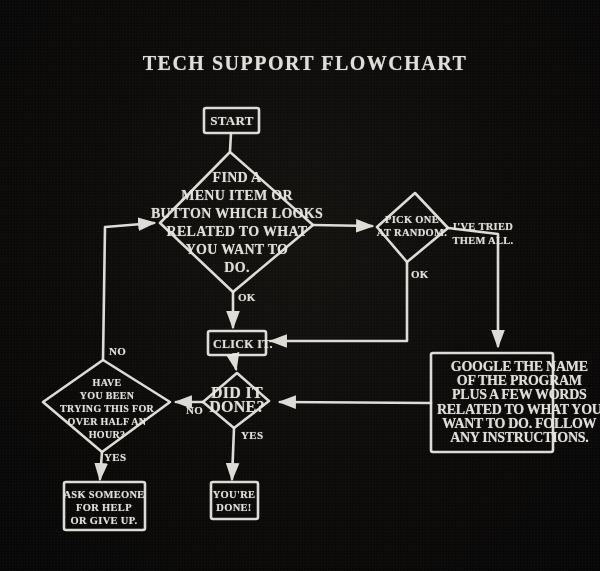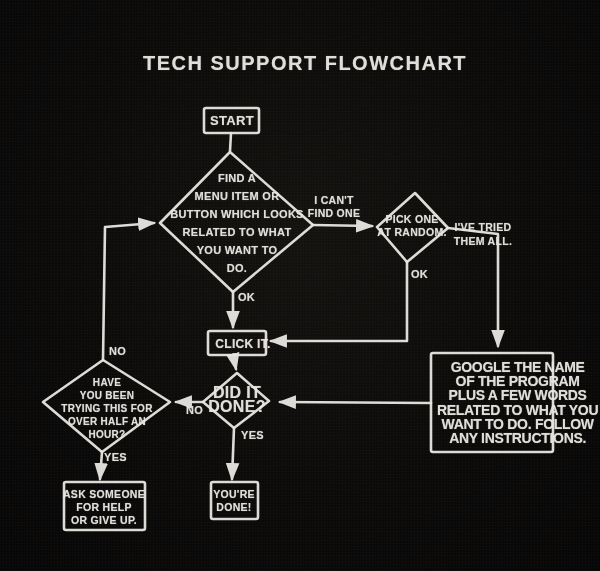--- a/index.html
+++ b/index.html
@@ -4,40 +4,40 @@
 <style>
   html,body{margin:0;padding:0;background:#000;}
   .photo{
     position:relative;
     width:600px;height:571px;
     overflow:hidden;
     background:
       repeating-linear-gradient(0deg, rgba(255,255,255,0.015) 0 1px, rgba(0,0,0,0) 1px 3px),
       repeating-linear-gradient(90deg, rgba(255,255,255,0.012) 0 1px, rgba(0,0,0,0) 1px 3px),
       radial-gradient(ellipse at 50% 42%, #14120f 0%, #0b0a09 55%, #070606 100%);
-    font-family:Liberation Sans, sans-serif;
+    font-family:Liberation Serif, serif;
     color:#e9e7e2;
   }
   svg.wires{position:absolute;left:0;top:0;}
   .shape{fill:none;stroke:#e9e7e2;stroke-width:2.6;stroke-linejoin:round;stroke-linecap:round;opacity:0.95;}
   .txt{
     position:absolute;
     font-weight:bold;
     text-align:center;
     transform:translateX(-50%);
     white-space:nowrap;
     letter-spacing:0.3px;
     text-shadow:0 0 1px rgba(233,231,226,0.55);
     opacity:0.96;
   }
   .txt-left{transform:none;text-align:center;}
   .title{font-size:20px;letter-spacing:1.5px;}
   .f13{font-size:13px;}
   .f12{font-size:12px;padding-left:12px;}
-  .f11{font-size:11px;line-height:18px;}
+  .f11{font-size:14px;line-height:18px;}
   .f11s{font-size:16px;line-height:14px;}
   .f105{font-size:10.5px;line-height:13px;}
   .f105w{font-size:10.5px;line-height:14px;}
   .f10{font-size:10px;line-height:13px;}
   .f10g{font-size:14px;line-height:14.2px;letter-spacing:-0.3px;}
   .lbl{font-size:11px;}
 </style>
 </head>
 <body>
 
@@ -120,24 +120,20 @@
     <div>ASK SOMEONE</div>
     <div>FOR HELP</div>
     <div>OR GIVE UP.</div>
   </div>
 
   <div class="txt f105" style="left:234px;top:488px;">
     <div>YOU'RE</div>
     <div>DONE!</div>
   </div>
 
-  <div class="txt f105" style="left:334px;top:194px;">
-    <div>I CAN'T</div>
-    <div>FIND ONE</div>
-  </div>
 
   <div class="txt f105w" style="left:483px;top:203px;margin-top:17px;">
     <div>I'VE TRIED</div>
     <div>THEM ALL.</div>
   </div>
 
   <div class="txt txt-left lbl" style="left:238px;top:291px;">OK</div>
   <div class="txt txt-left lbl" style="left:411px;top:268px;">OK</div>
   <div class="txt txt-left lbl" style="left:186px;top:404px;">NO</div>
   <div class="txt txt-left lbl" style="left:241px;top:429px;">YES</div>

